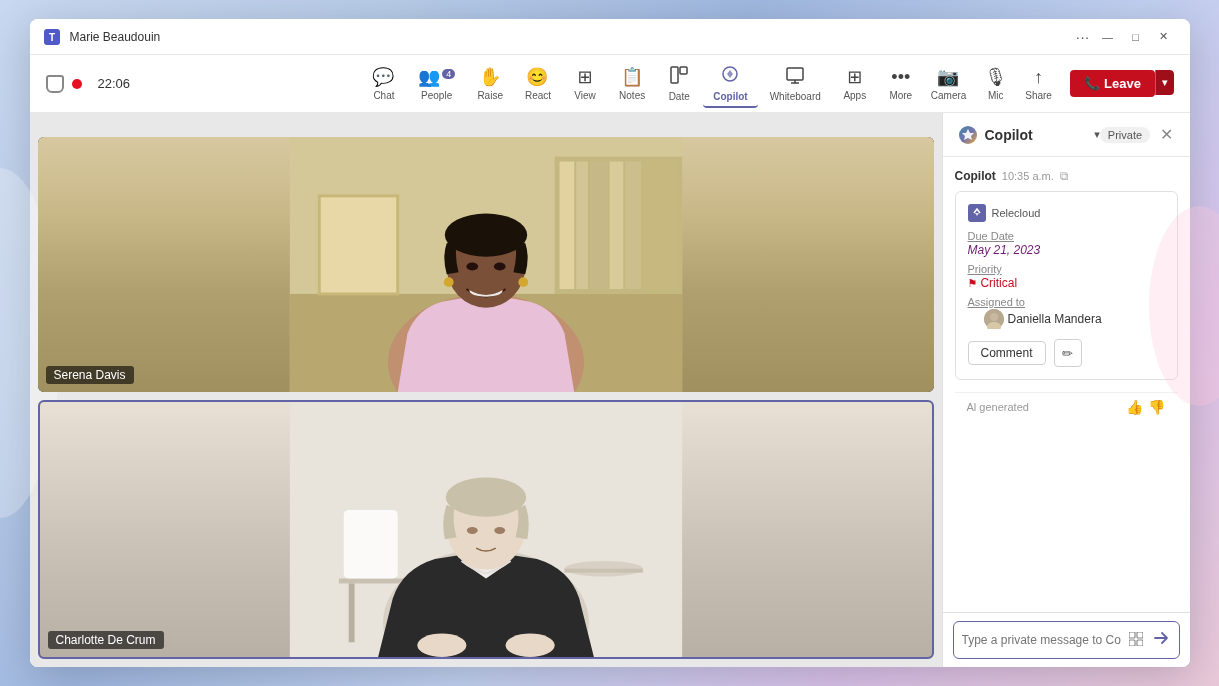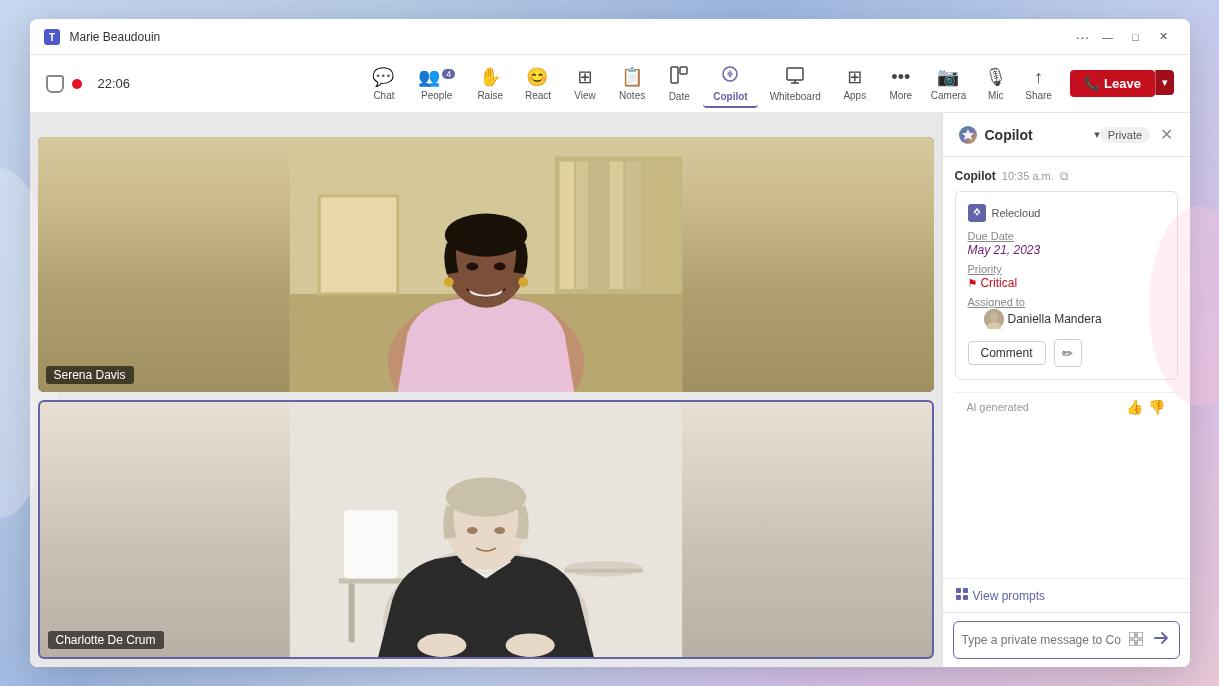--- a/index.html
+++ b/index.html
@@ -901,31 +901,20 @@
         <div class="ai-row">
           <span class="ai-generated">Al generated</span>
           <div class="feedback-btns">
             <button class="fb-btn">👍</button>
             <button class="fb-btn">👎</button>
           </div>
         </div>
 
       </div>
 
-      <div class="view-prompts">
-        <span>
-          <svg width="14" height="14" viewBox="0 0 14 14">
-              <rect x="1" y="1" width="5" height="5" rx="1" fill="#6264a7"></rect>
-              <rect x="8" y="1" width="5" height="5" rx="1" fill="#6264a7"></rect>
-              <rect x="1" y="8" width="5" height="5" rx="1" fill="#6264a7"></rect>
-              <rect x="8" y="8" width="5" height="5" rx="1" fill="#6264a7"></rect>
-            </svg>
-        </span>
-        <span>View prompts</span>
-      </div>
 
       <div class="input-area">
         <div class="input-row">
           <input type="text" class="chat-input" placeholder="Type a private message to Copilot" style="">
           <button class="input-icon-btn">
             <svg width="14" height="14" viewBox="0 0 14 14">
                 <rect x="0" y="0" width="6" height="6" rx="1" fill="none" stroke="#888" stroke-width="1.2"></rect>
                 <rect x="8" y="0" width="6" height="6" rx="1" fill="none" stroke="#888" stroke-width="1.2"></rect>
                 <rect x="0" y="8" width="6" height="6" rx="1" fill="none" stroke="#888" stroke-width="1.2"></rect>
                 <rect x="8" y="8" width="6" height="6" rx="1" fill="none" stroke="#888" stroke-width="1.2"></rect>

